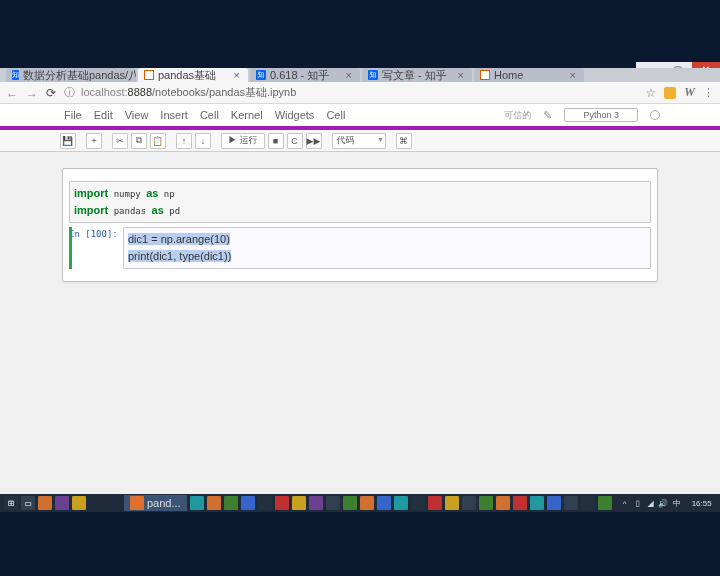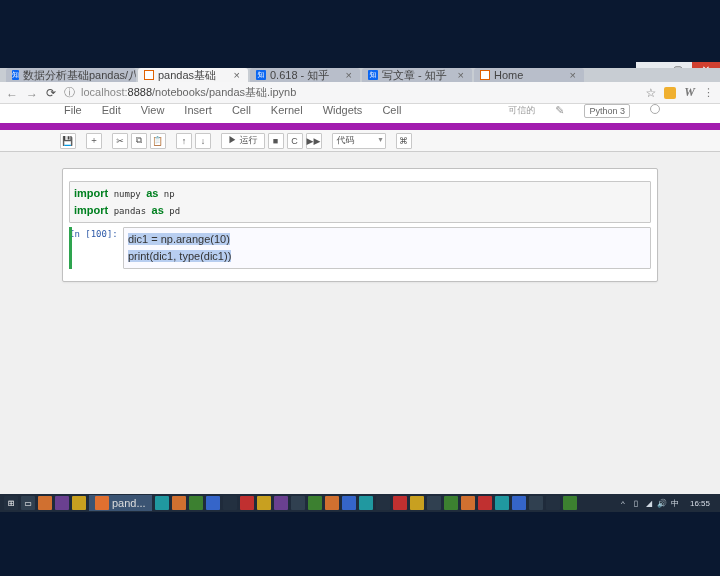--- a/index.html
+++ b/index.html
@@ -20,26 +20,26 @@
   .navicn { color:#888; font-size:12px; }
   .navicn.reload { color:#555; }
   .omnibox { flex:1; display:flex; align-items:center; gap:6px; font-size:10px; color:#333; }
   .omnidim { color:#888; }
   .addr-right { display:flex; gap:8px; align-items:center; color:#777; font-size:12px; }
   .star { font-size:12px; }
   .ext1 { width:12px; height:12px; background:#f0b030; border-radius:2px;}
   .ext2 { font-family: serif; font-size:12px; font-style:italic; font-weight:bold;}
   
   .notebook { position:absolute; top:104px; left:0; right:0; bottom:74px; background:#fff; }
-  .nbhead { height:26px; border-bottom:7px solid #a21caf; display:flex; align-items:flex-start; padding:0 60px 0 64px; gap:20px; color:#666; font-size:10px; background:#fff;}
+  .nbhead { height:26px; border-bottom:4px solid #a21caf; display:flex; align-items:center; padding:0 60px 0 64px; gap:12px; color:#666; font-size:10px; background:#fff;}
   .nbhead .menu { cursor:default; }
   .nbhead .spacer { flex:1; }
   .trusted { color:#999; font-size:9px;}
   .pencil { color:#999; }
-  .kernel { border:1px solid #bbb; padding:1px 4px; border-radius:2px; font-size:9px; color:#666;}
+  .kernel { border:1px solid #bbb; padding:1px 18px; border-radius:2px; font-size:9px; color:#666;}
   .kerncircle { width:10px; height:10px; border:1px solid #aaa; border-radius:50%; }
   .toolbar { height:22px; border-bottom:1px solid #ccc; display:flex; align-items:center; padding:0 60px 0 60px; gap:3px; background:#f7f7f7;}
   .tbtn { min-width:16px; height:16px; border:1px solid #c8c8c8; background:#fff; display:flex; align-items:center; justify-content:center; font-size:9px; color:#555; border-radius:1px; }
   .tbtn.wide { padding:0 6px; gap:3px;}
   .tsep { width:4px; }
   .tsel { height:16px; border:1px solid #c8c8c8; background:#fff; font-size:9px; color:#555; padding:0 30px 0 4px; border-radius:1px; position:relative;}
   .tsel:after { content:"▾"; position:absolute; right:2px; top:1px; font-size:8px; color:#888;}
   .nbpage { position:absolute; top:48px; left:0; right:0; bottom:0; background:#f0f0f0; overflow:auto; padding:16px 0;}
   .sheet { width:596px; margin:0 auto; background:#fff; border:1px solid #c0c0c0; border-radius:2px; box-shadow:0 1px 2px rgba(0,0,0,.05); padding:8px 6px; }
   .cell { display:flex; margin:4px 0; }
@@ -57,21 +57,21 @@
   .tskicn.sq { background:#304050;}
   .tskicn.lit { background:#3565c9; }
   .tskicn.grn { background:#3c8030; }
   .tskicn.org { background:#d07030;}
   .tskicn.ylw { background:#c8a020;}
   .tskicn.red { background:#c03030;}
   .tskicn.pur { background:#6a4090;}
   .tskicn.tea { background:#2098a0;}
   .tskicn.dark { background:#233040;}
   .tskgroup { display:flex; gap:3px; align-items:center; }
-  .tskactive { background:#3b5473; padding:0 6px; height:16px; display:flex; align-items:center; gap:3px; font-size:8px; color:#ddd;}
+  .tskactive { background:#3b5473; padding:0 6px; height:16px; display:flex; align-items:center; gap:3px; font-size:8px; color:#ddd;margin-left:35px;}
   .tskspacer { flex:1; }
   .clock { color:#d8dee8; font-size:8px; padding:0 6px;}
   .traygrp { display:flex; gap:3px; align-items:center; }
   .trayicn { width:10px; height:10px; color:#cfd8e2; font-size:8px; display:flex; align-items:center; justify-content:center;}
 </style>
 </head>
 <body>
 
 <div class="desktop"></div>
 

